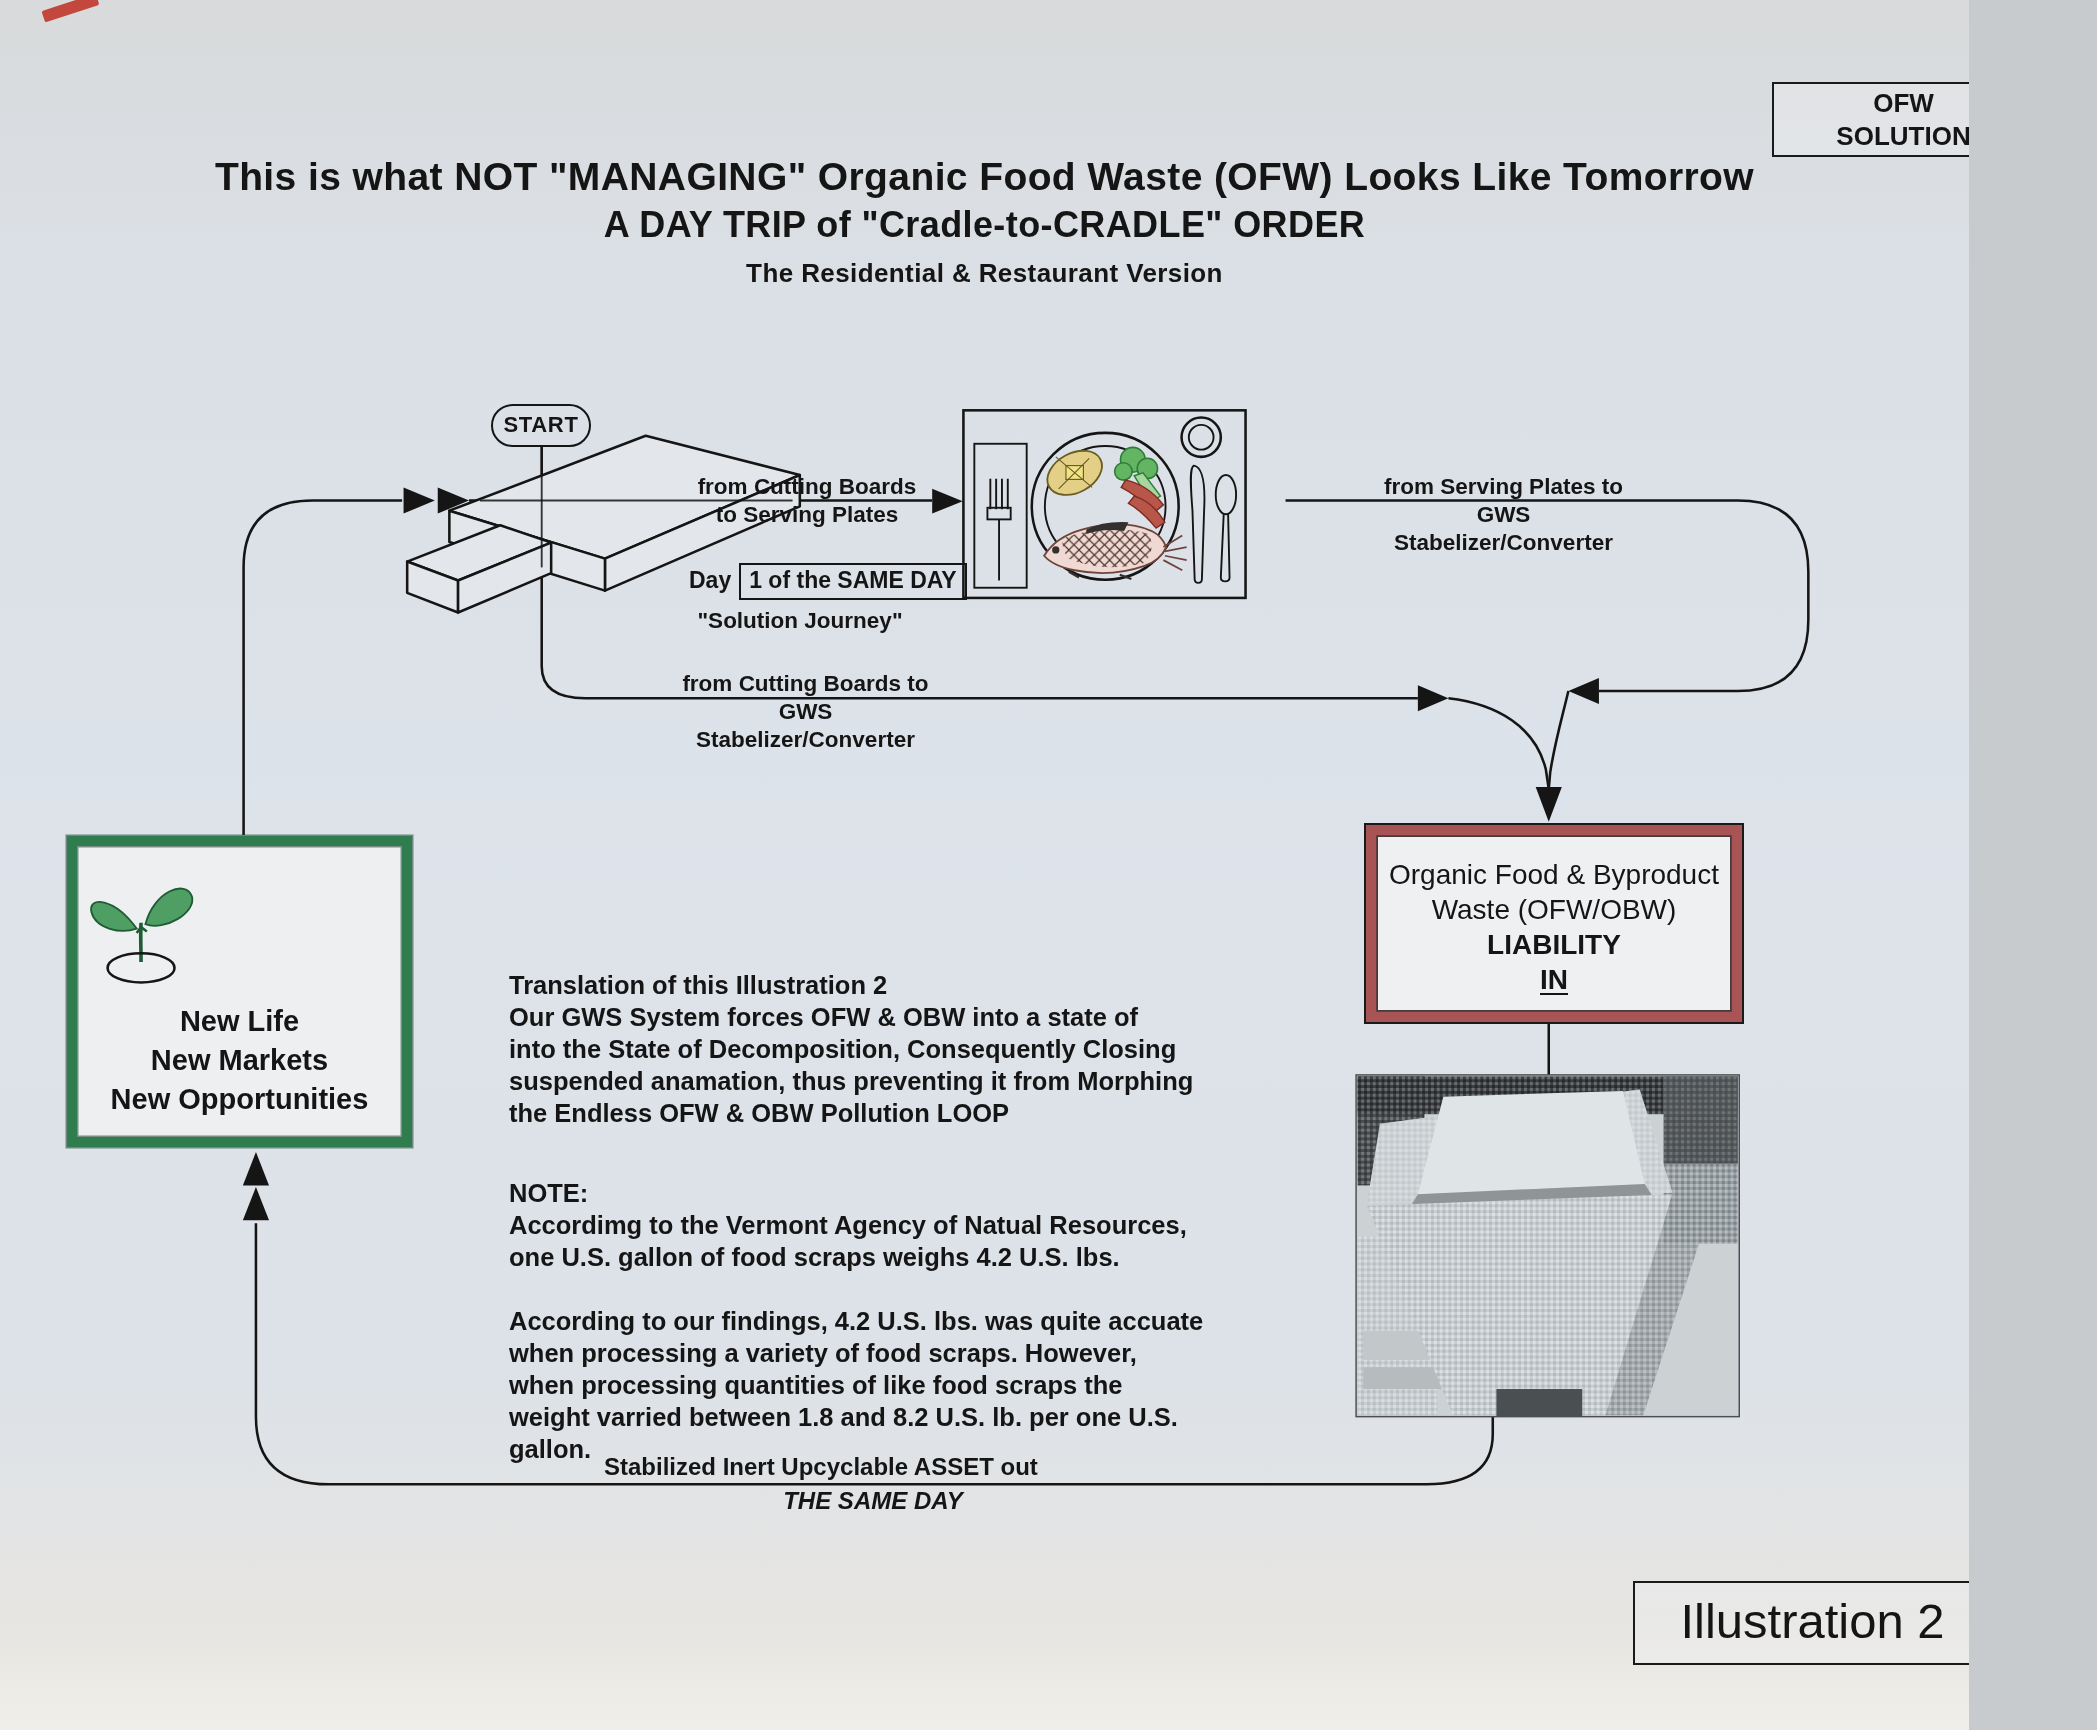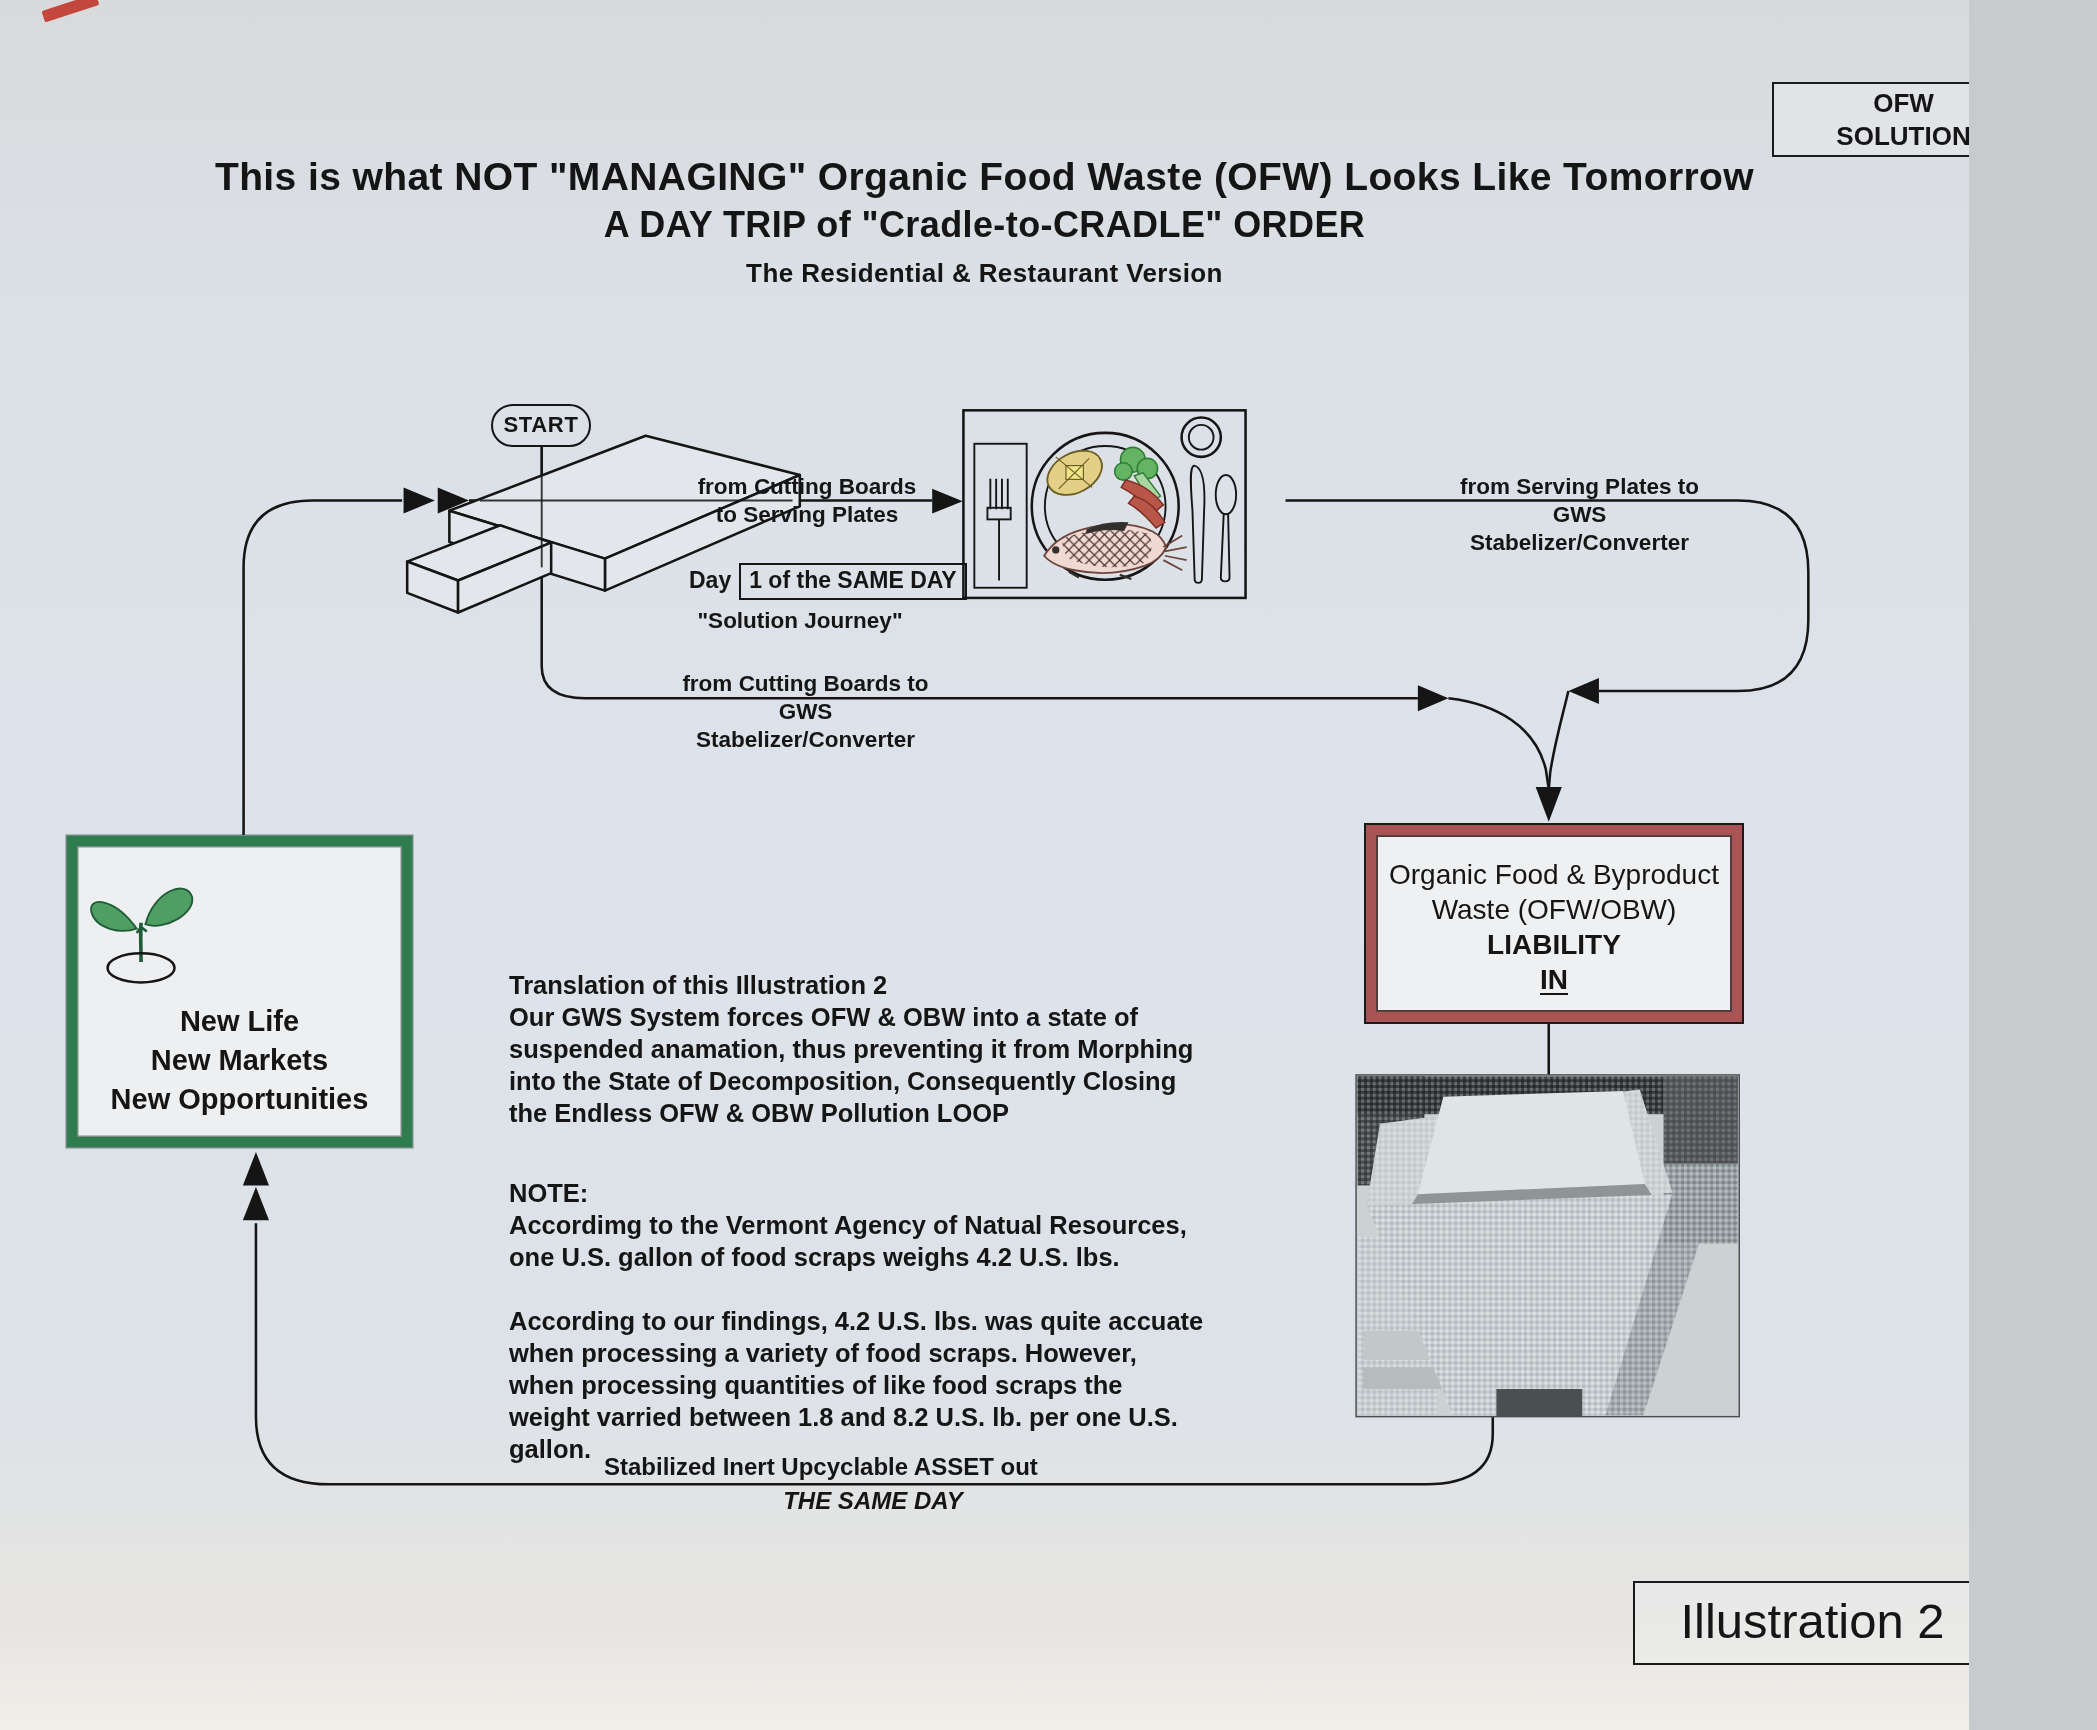--- a/index.html
+++ b/index.html
@@ -25,21 +25,21 @@
   .title{left:0;right:0;top:153px;text-align:center;font-weight:bold;letter-spacing:0.4px;}
   .title .t1{font-size:39px;line-height:48px;}
   .title .t2{font-size:36px;line-height:48px;}
   .title .t3{font-size:26px;line-height:48px;}
 
   .start{left:491px;top:404px;width:96px;height:39px;border:2.5px solid #151515;border-radius:22px;
     text-align:center;font-weight:bold;font-size:22px;line-height:38px;letter-spacing:0.7px;}
 
   .lbl{font-weight:bold;font-size:22.5px;line-height:28px;text-align:center;}
   .lbl-b2p{left:687px;top:473px;width:240px;}
-  .lbl-p2g{left:1442px;top:473px;width:275px;}
+  .lbl-p2g{left:1366px;top:473px;width:275px;}
   .lbl-b2g{left:668px;top:670px;width:275px;}
 
   .dayrow{left:689px;top:563px;font-weight:bold;font-size:23px;white-space:nowrap;}
   .daybox{display:inline-block;border:2.2px solid #151515;padding:2.2px 8.7px 3.6px 8.7px;margin-left:7.3px;}
   .daysub{left:680px;top:608px;width:240px;text-align:center;font-weight:bold;font-size:22.5px;}
 
   .liability{left:1364px;top:823px;width:380px;height:201px;background:#eef0f2;
     border:2.2px solid #1a1a1a;
     box-shadow:inset 0 0 0 10.2px #a85454, inset 0 0 0 12px rgba(45,25,25,.85);
     text-align:center;padding-top:32px;box-sizing:border-box;font-size:28px;line-height:35px;}
@@ -260,22 +260,22 @@
     <div class="txt">
       <div>New Life</div>
       <div>New Markets</div>
       <div>New Opportunities</div>
     </div>
   </div>
 
   <div class="abs para trans">
     <div>Translation of this Illustration 2</div>
     <div>Our GWS System forces OFW &amp; OBW into a state of</div>
+    <div>into the State of Decomposition, Consequently Closing</div>
     <div>suspended anamation, thus preventing it from Morphing</div>
-    <div>into the State of Decomposition, Consequently Closing</div>
     <div>the Endless OFW &amp; OBW Pollution LOOP</div>
   </div>
 
   <div class="abs para note">
     <div>NOTE:</div>
     <div>Accordimg to the Vermont Agency of Natual Resources,</div>
     <div>one U.S. gallon of food scraps weighs 4.2 U.S. lbs.</div>
     <div class="gap"></div>
     <div>According to our findings, 4.2 U.S. lbs. was quite accuate</div>
     <div>when processing a variety of food scraps. However,</div>

